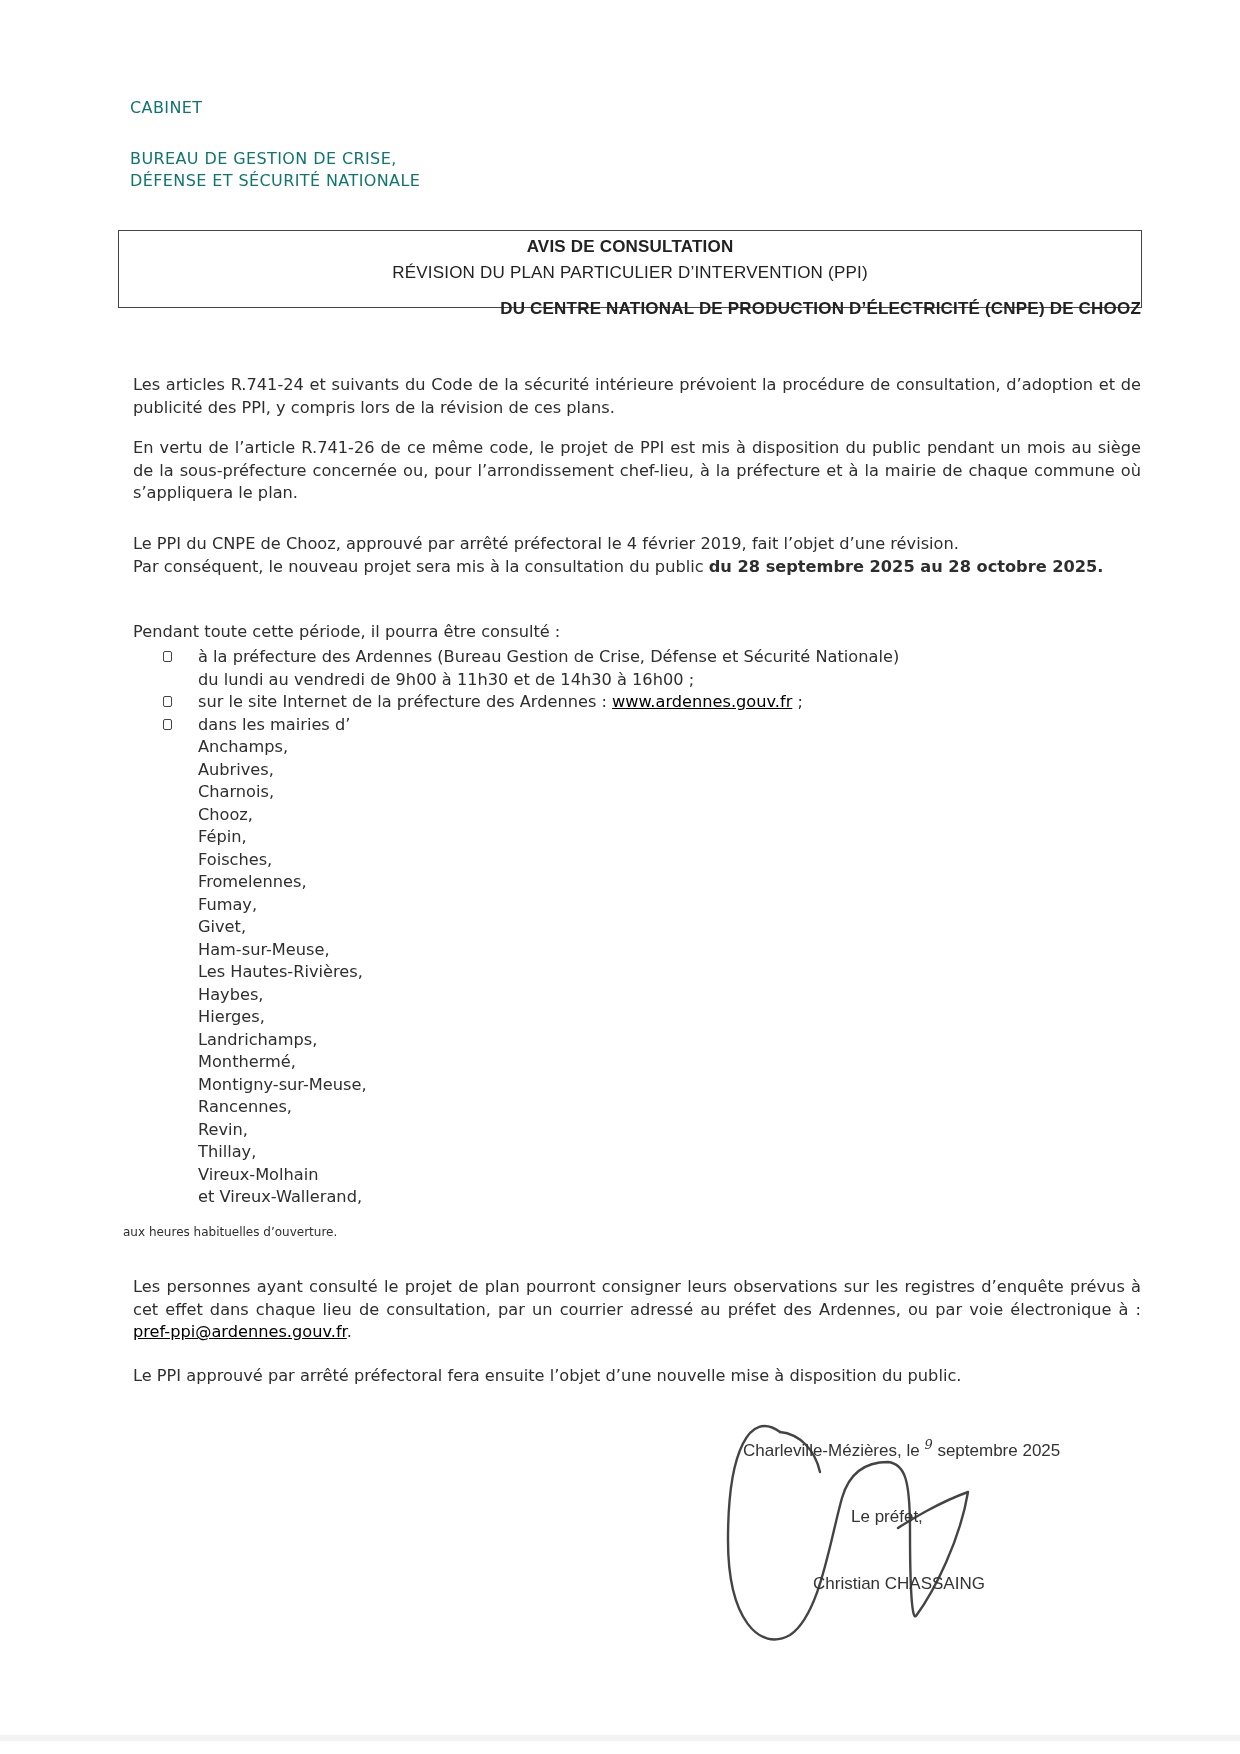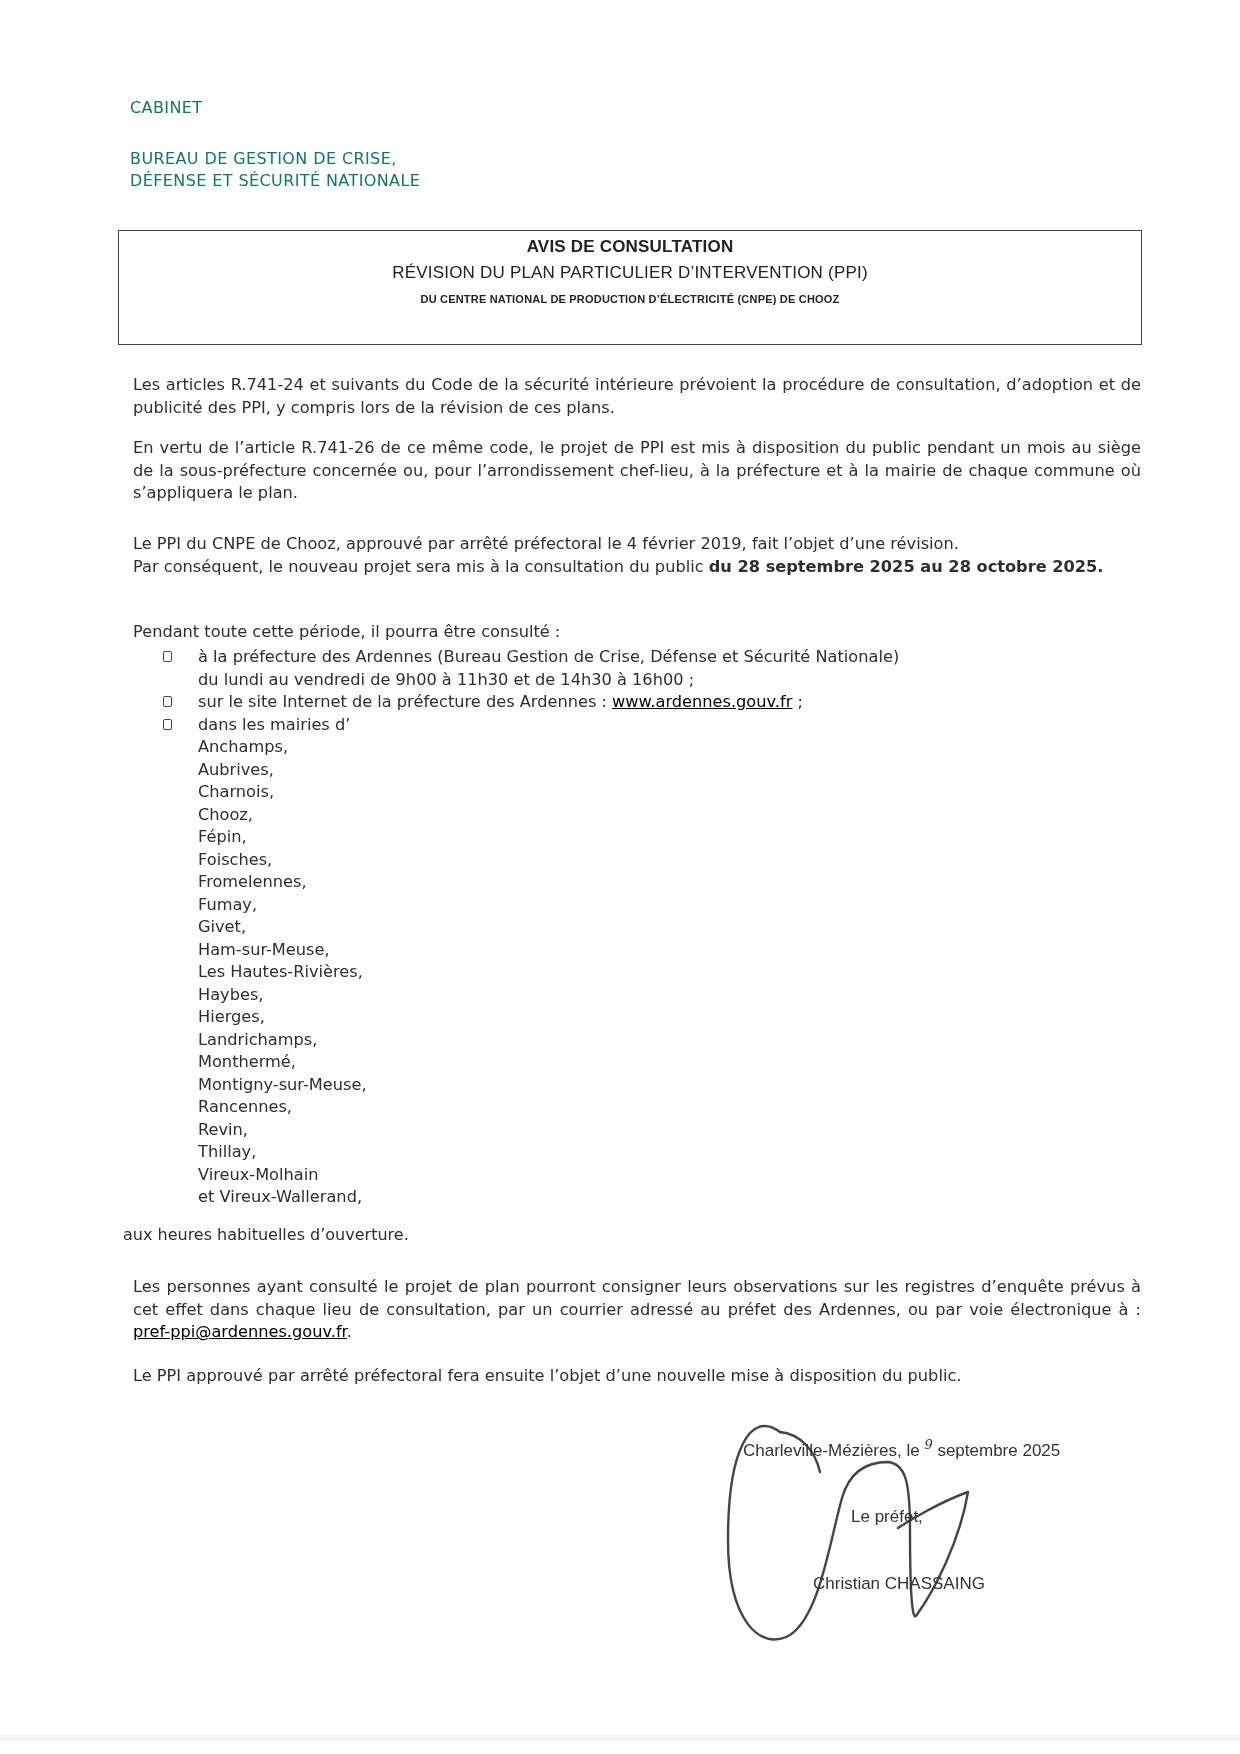--- a/index.html
+++ b/index.html
@@ -5,45 +5,45 @@
     html, body { margin: 0; padding: 0; background: #ffffff; }
     body {
       width: 1240px; height: 1754px; position: relative; overflow: hidden;
       font-family: "DejaVu Sans", sans-serif; color: #2b2b2b;
     }
     .abs { position: absolute; }
     .hdr { font-size: 16px; letter-spacing: 0.4px; color: #0f766e; }
     .hdr-cabinet { left: 130px; top: 98px; }
     .hdr-bureau { left: 130px; top: 148px; line-height: 22px; }
     .titlebox {
-      left: 118px; top: 230px; width: 1024px; height: 115px;
+      left: 118px; top: 230px; width: 1024px; height: 78px;
       border: 1.6px solid #444; border-top-width: 1.4px; box-sizing: border-box;
       text-align: center; font-family: "Liberation Sans", sans-serif; color: #222;
     }
     .titlebox .t1 { font-size: 17px; font-weight: bold; margin-top: 6px; letter-spacing: 0.2px; }
     .titlebox .t2 { font-size: 17px; font-weight: normal; margin-top: 6px; letter-spacing: 0.2px; }
-    .titlebox .t3 { font-size: 11px; font-weight: bold; margin-top: 10px; letter-spacing: 0.2px; }
+    .titlebox .t3 { font-size: 17px; font-weight: bold; margin-top: 16px; letter-spacing: 0.2px; text-align: right; }
     .para {
       left: 133px; width: 1008px; font-size: 16.2px; line-height: 22.5px;
       text-align: justify; color: #2e2e2e;
     }
     .p1 { top: 374px; }
     .p2 { top: 437px; }
     .p3 { top: 533px; }
     .p4 { top: 621px; }
     .bold { font-weight: bold; }
     .bullets { left: 163px; top: 646px; font-size: 16.2px; line-height: 22.5px; color: #2e2e2e; }
     .bullet-row { position: relative; padding-left: 35px; }
     .checkbox {
       position: absolute; left: 0; top: 5px; width: 9px; height: 11px;
       border: 1.2px solid #444; border-radius: 2px; box-sizing: border-box;
     }
     .link { text-decoration: underline; color: #000000; }
     .communes { padding-left: 35px; }
-    .closing { left: 123px; top: 1225px; font-size: 16px; color: #2e2e2e; }
+    .closing { left: 123px; top: 1225px; font-size: 12px; color: #2e2e2e; }
     .p5 { top: 1276px; }
     .p6 { top: 1365px; }
     .sig-text { font-family: "Liberation Sans", sans-serif; font-size: 17px; color: #333; }
     .sig-place { left: 743px; top: 1437px; }
     .sig-role { left: 851px; top: 1507px; }
     .sig-name { left: 813px; top: 1574px; }
     .signature-svg { left: 700px; top: 1420px; }
     .footer-line { left: 0; top: 1735px; width: 1240px; height: 6px; background: #f3f3f3; }
   </style>
 </head>

